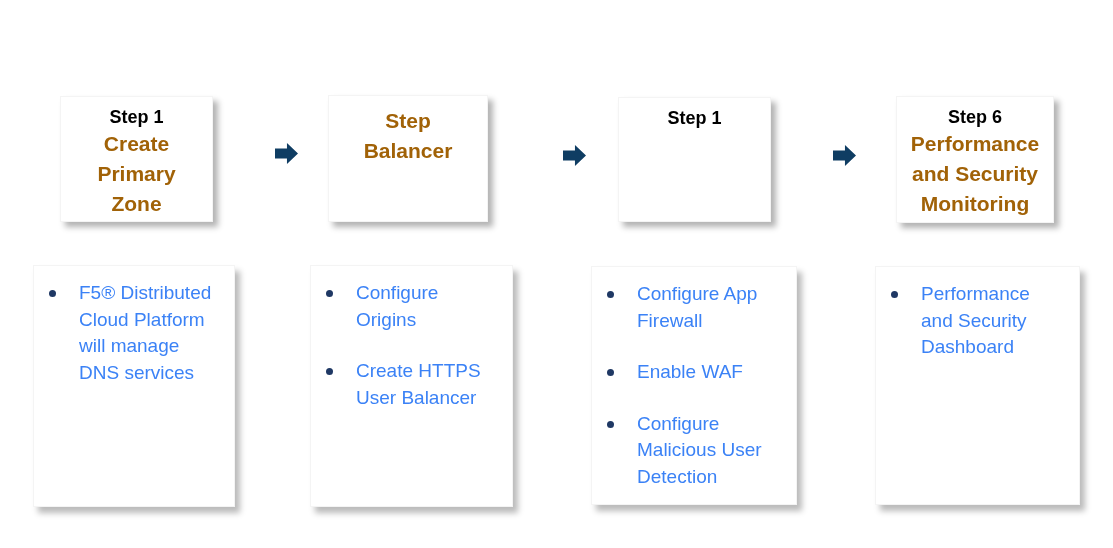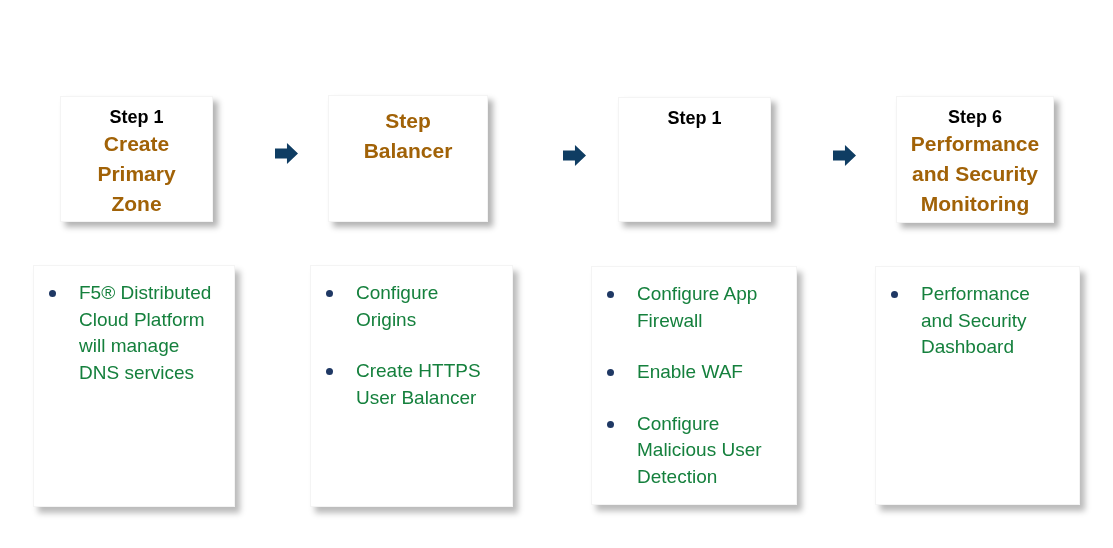--- a/index.html
+++ b/index.html
@@ -74,21 +74,21 @@
   .bullets {
     list-style: none;
     margin: 14px 0 0 0;
     padding: 0;
   }
   .bullets li {
     position: relative;
     padding-left: 45px;
     padding-right: 6px;
     margin-bottom: 25px;
-    color: #15803d;
+    color: #3b82f6;
     font-size: 19px;
     line-height: 26.5px;
     white-space: pre-line;
   }
   .bullets li::before {
     content: "";
     position: absolute;
     left: 15px;
     top: 10px;
     width: 7px;

